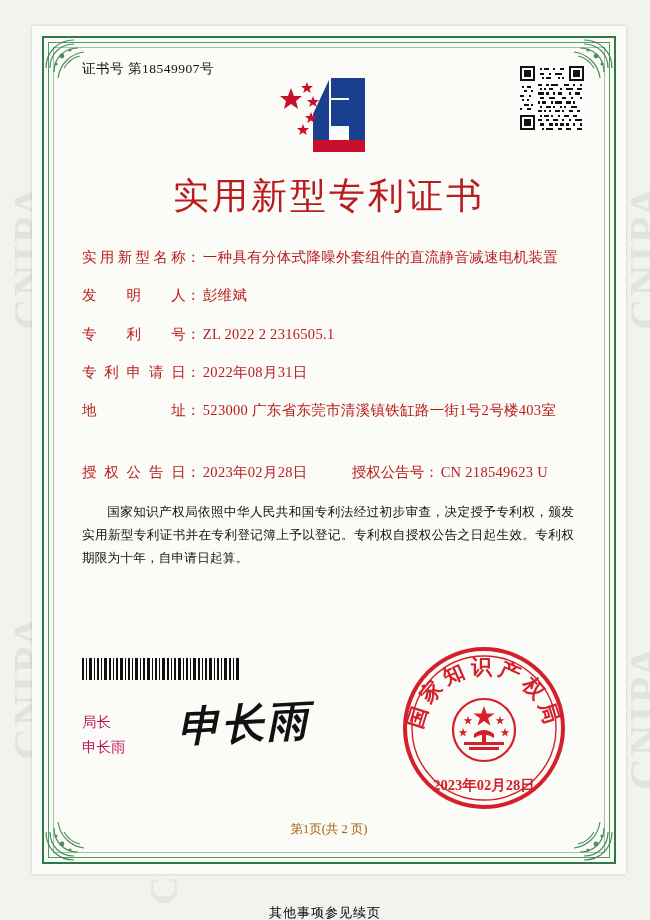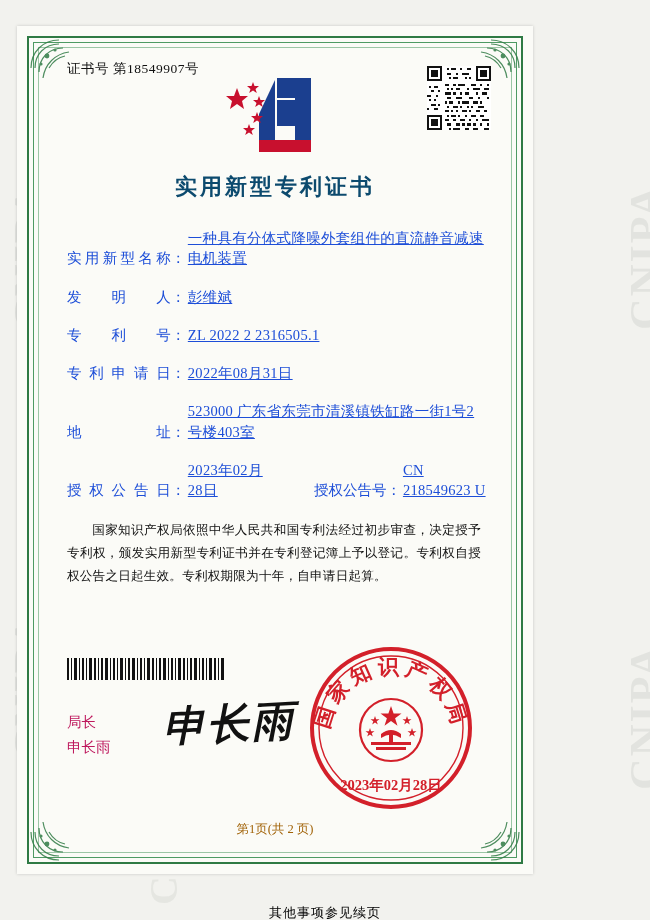--- a/index.html
+++ b/index.html
@@ -36,23 +36,23 @@
   .wm-1 { font-size: 44px; left: 4px;   top: 330px; }
   .wm-2 { font-size: 44px; left: 4px;   top: 760px; }
   .wm-3 { font-size: 44px; left: 330px; top: 240px; color: rgba(120,130,120,0.09); }
   .wm-4 { font-size: 44px; left: 620px; top: 330px; }
   .wm-5 { font-size: 44px; left: 620px; top: 790px; }
   .wm-6 { font-size: 40px; left: 140px; top: 905px; color: rgba(120,130,120,0.10); }
 
   
   .sheet {
     position: absolute;
-    left: 17px;
+    left: 32px;
     top: 26px;
-    width: 516px;
+    width: 594px;
     height: 848px;
     background: #fbfbf7;
     box-shadow: 0 0 3px rgba(0,0,0,0.18);
     z-index: 1;
   }
 
   
   .border-outer {
     position: absolute;
     left: 10px; top: 10px; right: 10px; bottom: 10px;
@@ -109,54 +109,54 @@
     position: absolute;
     right: 6px;
     top: -12px;
     width: 64px;
     height: 64px;
   }
   .qr svg { display: block; }
 
   .title {
     text-align: center;
-    font-size: 22px;
-    font-weight: bold;
+    font-size: 36px;
+    font-weight: normal;
     letter-spacing: 3px;
-    color: #0c4a6e;
+    color: #b91c1c;
     margin-top: 8px;
     font-family: "Liberation Serif", serif;
   }
 
   
   .fields {
     margin-top: 26px;
     padding-left: 14px;
     padding-right: 10px;
   }
   .frow {
     display: flex;
     align-items: flex-end;
     font-size: 14.5px;
-    color: #1d4ed8;
+    color: #b91c1c;
     margin-bottom: 18px;
     line-height: 1.4;
   }
   .flabel {
     white-space: nowrap;
     letter-spacing: .3px;
   }
   .fvalue {
     margin-left: 2px;
     letter-spacing: .3px;
-    text-decoration: underline;
   }
   .frow .second-label {
     margin-left: 44px;
     white-space: nowrap;
+    margin-top: 24px;
   }
 
   
   .lbl-w {
     display: inline-block;
     width: 104px;
     text-align: justify;
     text-align-last: justify;
   }
 

